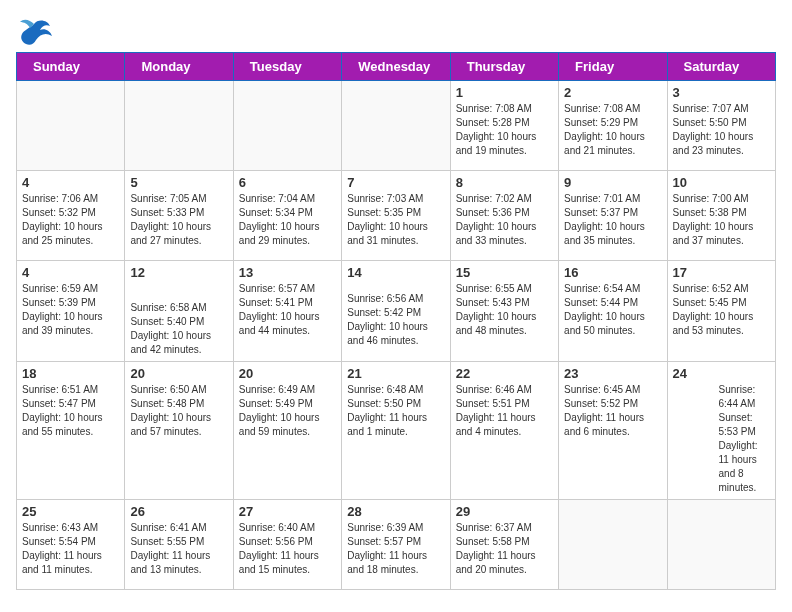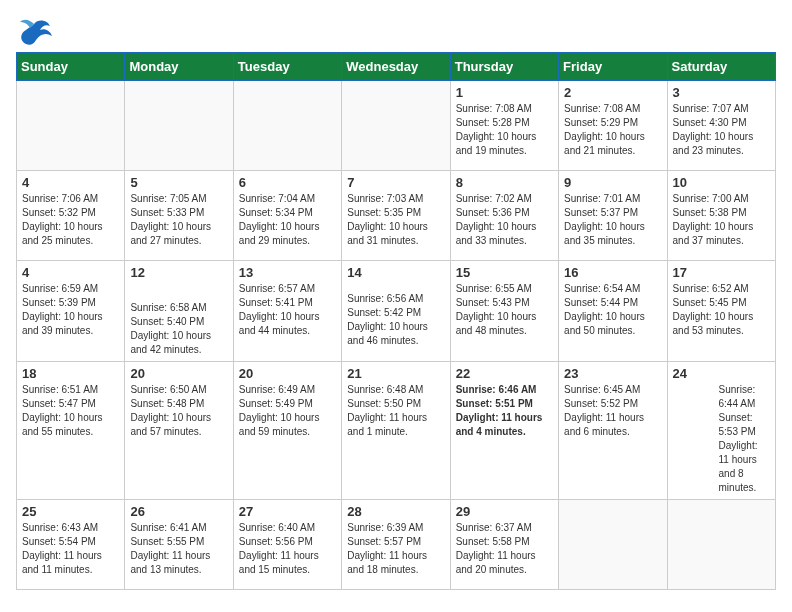--- a/index.html
+++ b/index.html
@@ -28,25 +28,25 @@
     .location-title {
       font-size: 16px;
       color: #333;
     }
     .calendar {
       width: 100%;
       border-collapse: collapse;
       border: 1px solid #ccc;
     }
     .calendar th {
-      background: #15803d;
+      background: #a21caf;
       color: #fff;
       font-size: 13px;
       font-weight: bold;
-      padding: 6px 4px;
+      padding: 6px 16px;
       text-align: left;
       border: 1px solid #1a6bbf;
     }
     .calendar td {
       vertical-align: top;
       border: 1px solid #ccc;
       padding: 4px 5px;
       font-size: 10.5px;
       color: #333;
       width: calc(100%/7);
@@ -145,21 +145,21 @@
         <td>
           <span class="day-num">2</span>
           <div class="day-info" style="white-space: pre-line;">Sunrise: 7:08 AM
 Sunset: 5:29 PM
 Daylight: 10 hours
 and 21 minutes.</div>
         </td>
         <td>
           <span class="day-num">3</span>
           <div class="day-info" style="white-space: pre-line;">Sunrise: 7:07 AM
-Sunset: 4:30 PM
+Sunset: 5:50 PM
 Daylight: 10 hours
 and 23 minutes.</div>
         </td>
       </tr>
       <tr>
         <td>
           <span class="day-num">4</span>
           <div class="day-info" style="white-space: pre-line;">Sunrise: 7:06 AM
 Sunset: 5:32 PM
 Daylight: 10 hours
@@ -283,21 +283,21 @@
         </td>
         <td>
           <span class="day-num">21</span>
           <div class="day-info" style="white-space: pre-line;">Sunrise: 6:48 AM
 Sunset: 5:50 PM
 Daylight: 11 hours
 and 1 minute.</div>
         </td>
         <td>
           <span class="day-num">22</span>
-          <div class="day-info" style="white-space: pre-line; font-weight: bold;">Sunrise: 6:46 AM
+          <div class="day-info" style="white-space: pre-line;">Sunrise: 6:46 AM
 Sunset: 5:51 PM
 Daylight: 11 hours
 and 4 minutes.</div>
         </td>
         <td>
           <span class="day-num">23</span>
           <div class="day-info" style="white-space: pre-line;">Sunrise: 6:45 AM
 Sunset: 5:52 PM
 Daylight: 11 hours
 and 6 minutes.</div>

